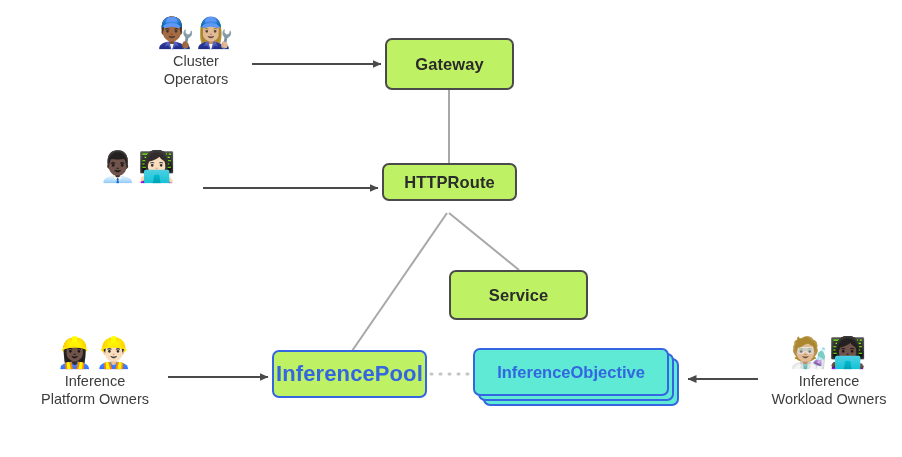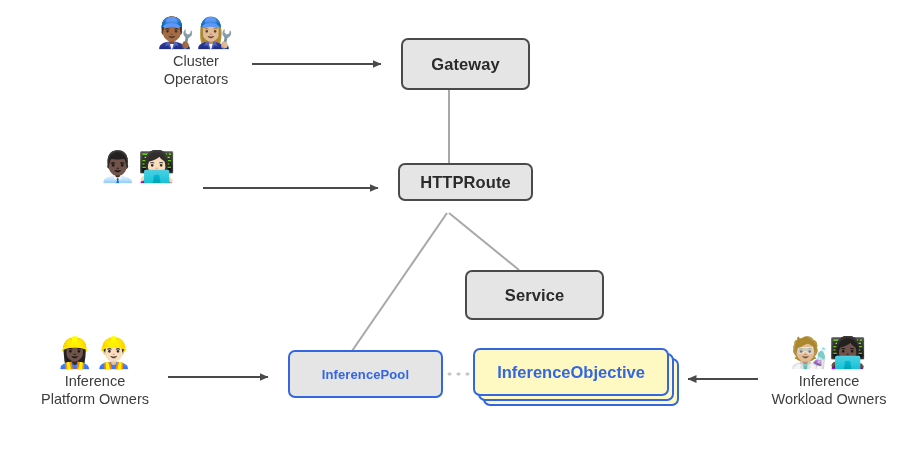--- a/index.html
+++ b/index.html
@@ -29,54 +29,53 @@
   }
 
   
   .node {
     position: absolute;
     box-sizing: border-box;
     display: flex;
     align-items: center;
     justify-content: center;
     border-radius: 7px;
-    background: #e5e5e5;
+    background: #bef264;
     font-weight: bold;
     letter-spacing: 0.1px;
-    margin-left: 16px;
   }
   .node.gray {
     border: 2px solid #4a4a4a;
     color: #2b2b2b;
     font-size: 16.5px;
   }
   .node.blue {
     border: 2px solid #3366e0;
     color: #3366e0;
-    font-size: 13px;
+    font-size: 22px;
   }
 
   #node-gateway   { left: 385px; top: 38px;  width: 129px; height: 52px; }
   #node-httproute { left: 382px; top: 163px; width: 135px; height: 38px; }
   #node-service   { left: 449px; top: 270px; width: 139px; height: 50px; }
   #node-inferencepool { left: 272px; top: 350px; width: 155px; height: 48px; }
 
   
   #stack-inferenceobjective {
     position: absolute;
     left: 473px;
     top: 348px;
     width: 215px;
     height: 58px;
   }
   .stack-layer {
     position: absolute;
     box-sizing: border-box;
     border: 2px solid #3366e0;
-    background: #fef9c3;
+    background: #5eead4;
     border-radius: 7px;
   }
   .stack-layer.l3 { left: 10px; top: 10px; width: 196px; height: 48px; }
   .stack-layer.l2 { left: 5px;  top: 5px;  width: 196px; height: 48px; }
   .stack-layer.l1 { left: 0px;  top: 0px;  width: 196px; height: 48px;
                     display: flex; align-items: center; justify-content: center;
                     color: #3366e0; font-weight: bold; font-size: 16.5px; }
 
   
   .persona {

